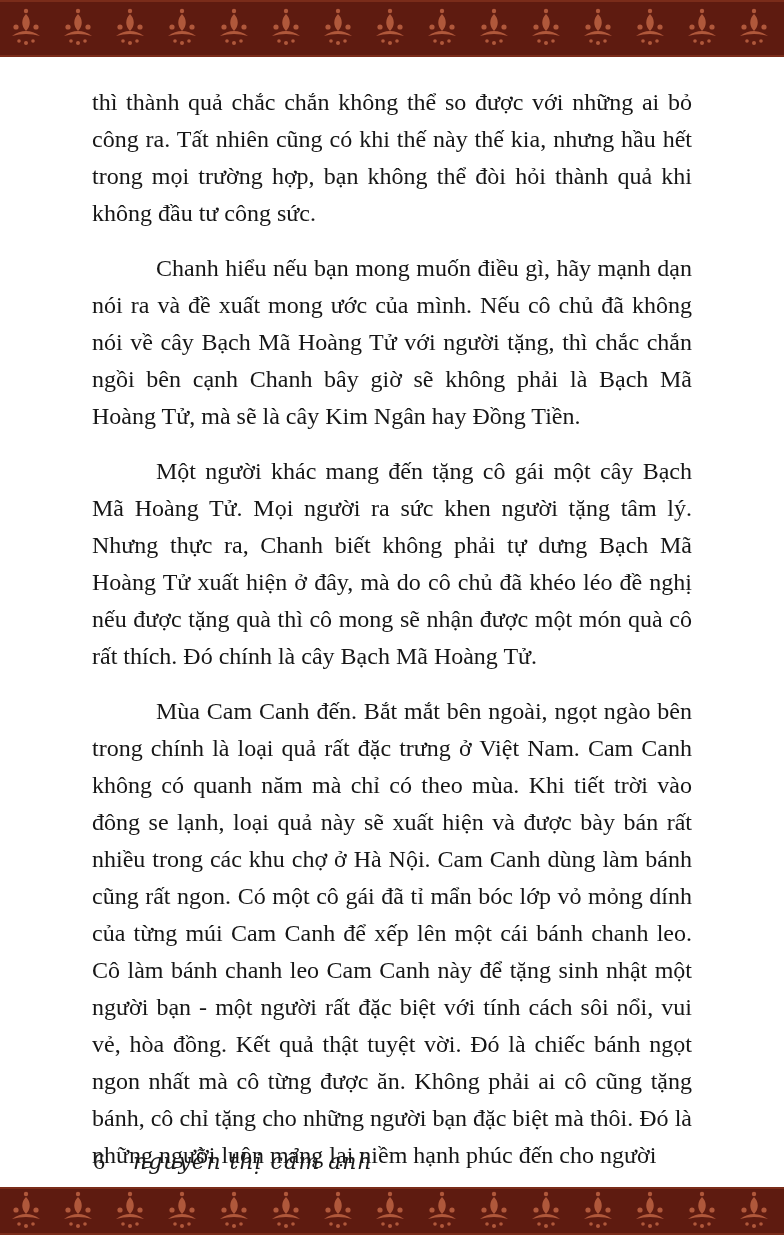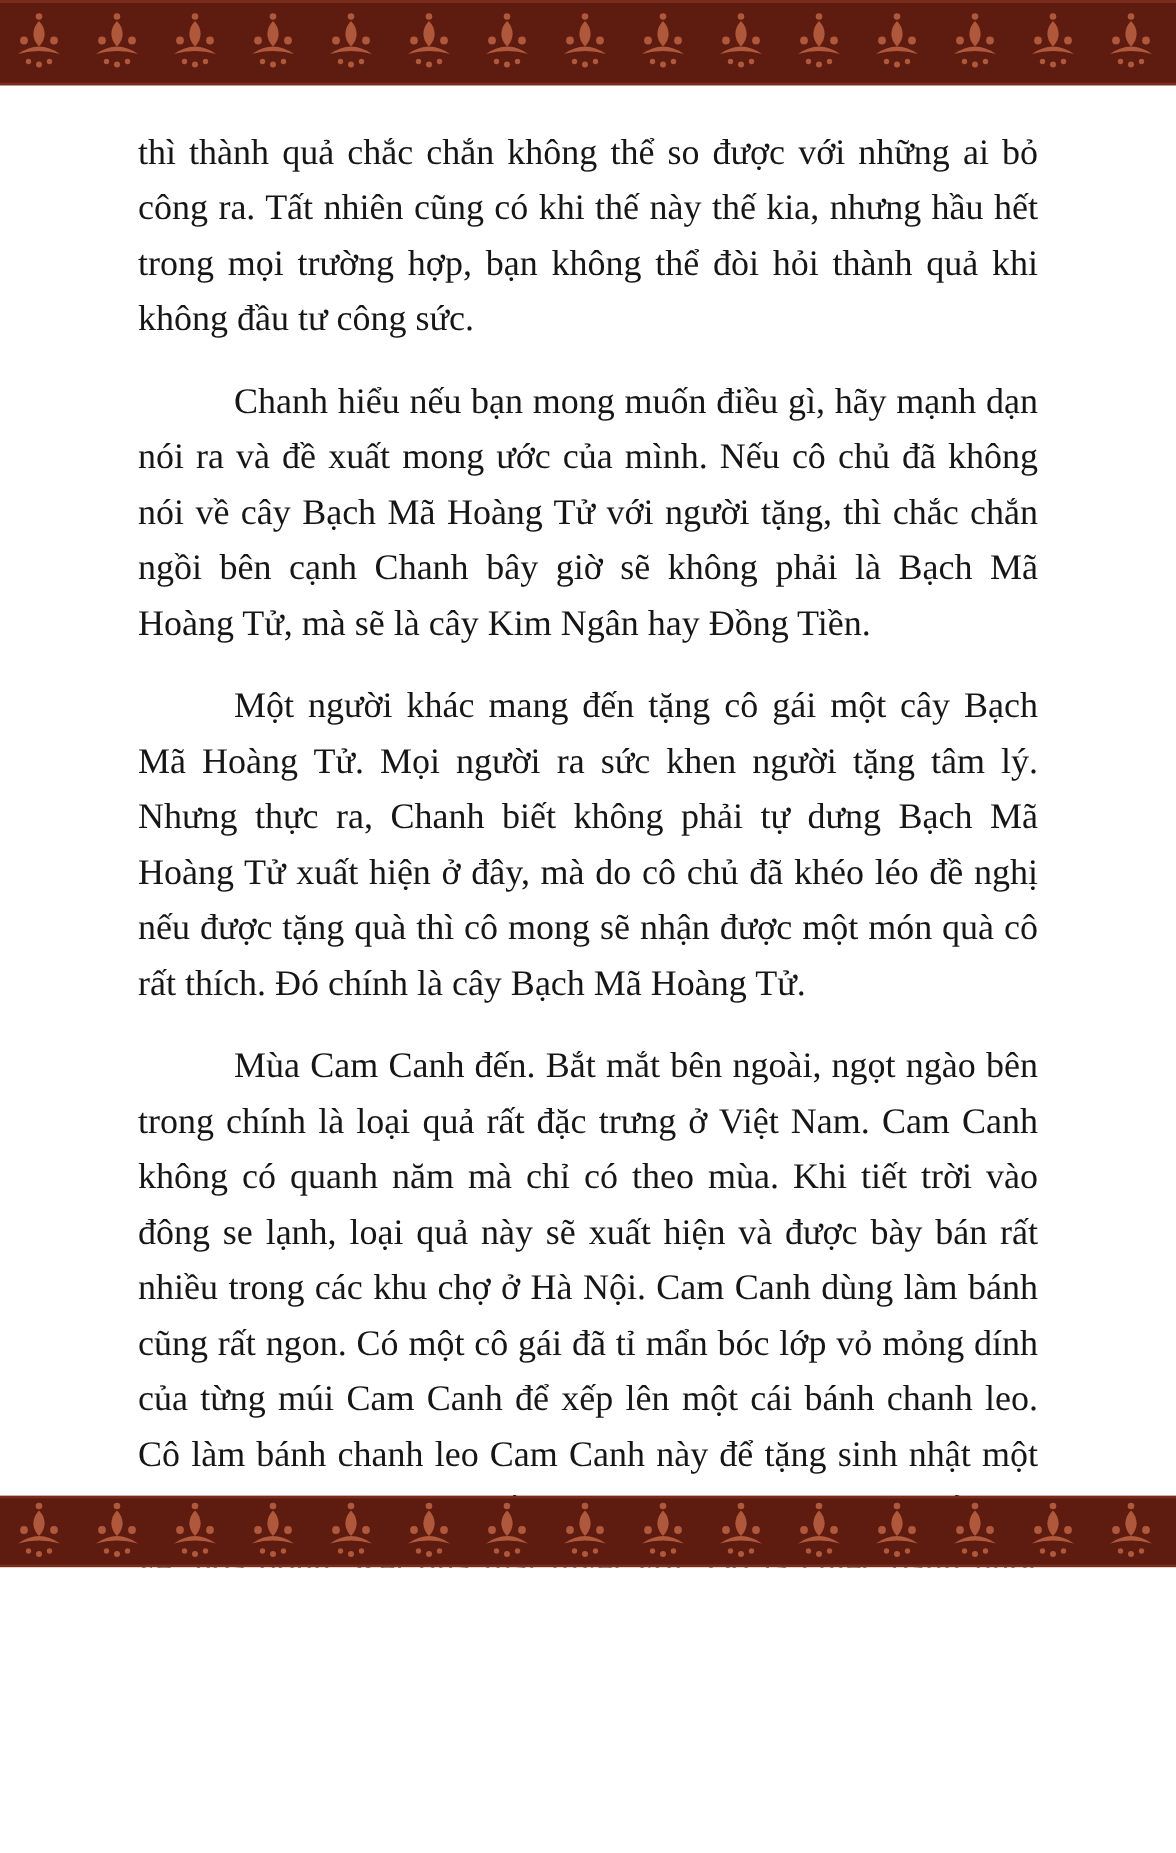--- a/index.html
+++ b/index.html
@@ -1,19 +1,19 @@
 <!DOCTYPE html>
 <html><head>
 <meta charset="utf-8">
 <style>
   html, body { margin: 0; padding: 0; }
   .page {
     position: relative;
     width: 784px;
-    height: 1045px;
+    height: 1235px;
     background: #ffffff;
     font-family: "Liberation Serif", serif;
     color: #161616;
     overflow: hidden;
   }
   .band {
     position: absolute;
     left: 0;
     width: 784px;
     overflow: hidden;

